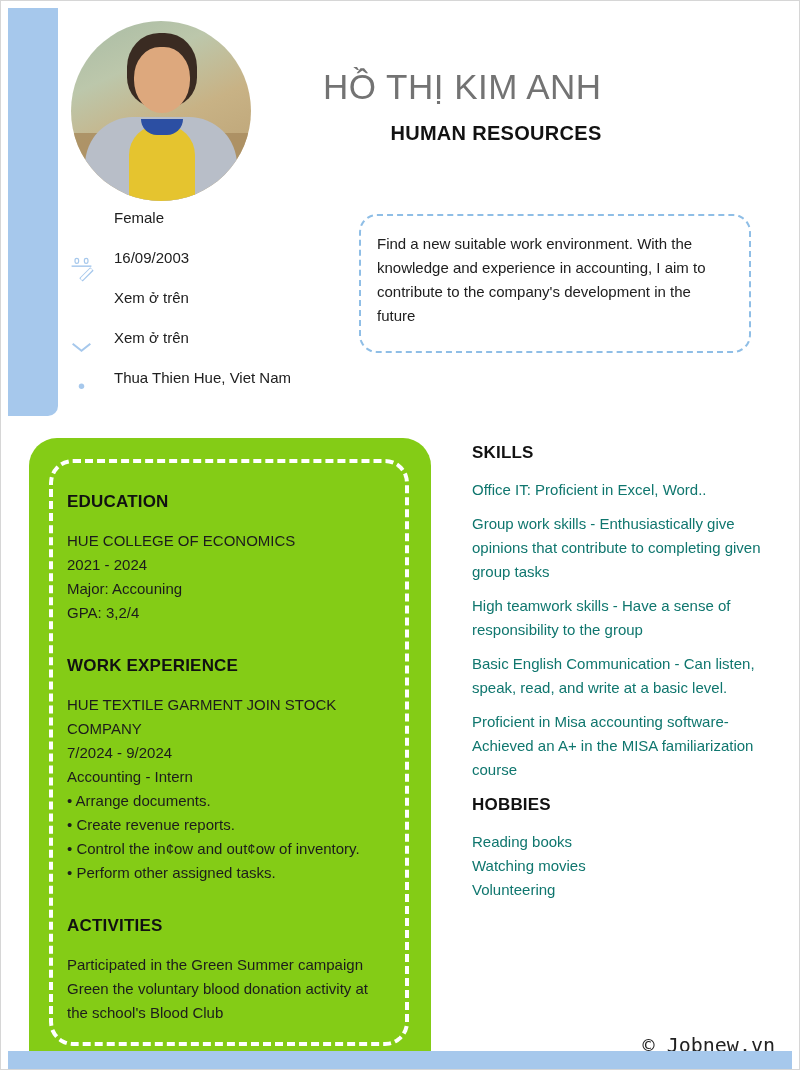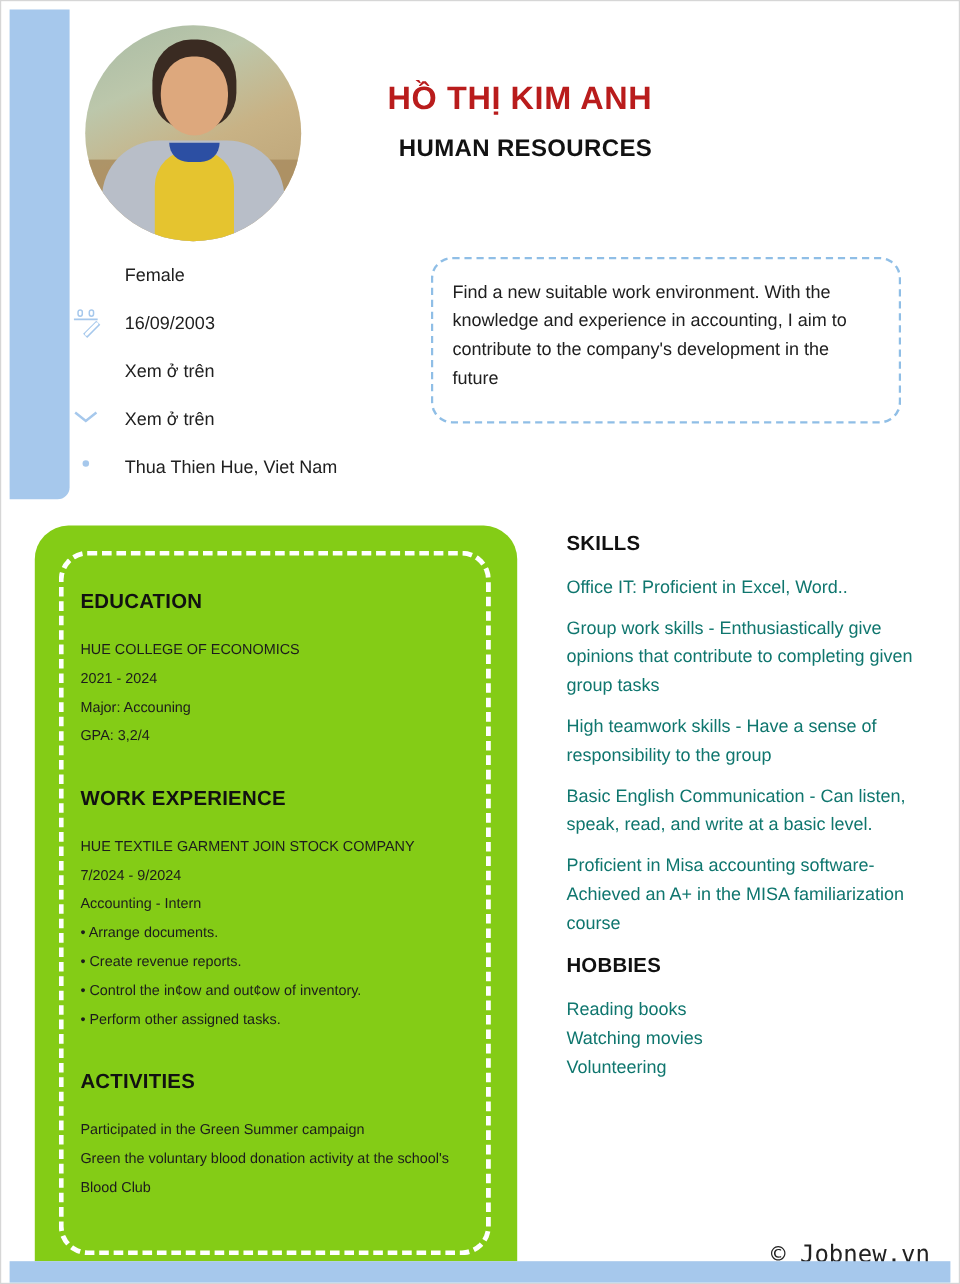--- a/index.html
+++ b/index.html
@@ -35,30 +35,29 @@
   }
   .photo .table-band { position: absolute; left: 0; top: 112px; width: 100%; height: 26px; background: #a98d60; opacity: .85; }
   .photo .hoodie { position: absolute; left: 14px; top: 96px; width: 152px; height: 96px; background: #b8bec8; border-radius: 48px 48px 0 0; }
   .photo .hair  { position: absolute; left: 56px; top: 12px; width: 70px; height: 74px; background: #3a2b22; border-radius: 46% 46% 40% 40%; }
   .photo .face  { position: absolute; left: 63px; top: 26px; width: 56px; height: 66px; background: #dda87d; border-radius: 48% 48% 52% 52%; }
   .photo .shirt { position: absolute; left: 58px; top: 104px; width: 66px; height: 80px; background: #e5c42f; border-radius: 30px 30px 0 0; }
   .photo .collar{ position: absolute; left: 70px; top: 98px; width: 42px; height: 16px; background: #2c4fa3; border-radius: 0 0 18px 18px; }
 
   
   .header { position: absolute; left: 322px; top: 66px; }
-  .header h1 { font-size: 27px; font-weight: 700; color: #b91c1c; letter-spacing: .5px; }
+  .header h1 { font-size: 35px; font-weight: 400; color: #737373; letter-spacing: .5px; }
   .header h2 { font-size: 20px; font-weight: 700; color: #121212; margin-top: 15px; letter-spacing: .3px; text-align: right; }
 
   
   .contact-row {
     position: absolute;
-    left: 9px;
+    left: 19px;
     height: 40px;
     display: flex;
-    align-items: center;
     padding-left: 36px;
   }
   .contact-row .icon-cell {
     width: 50px; height: 40px;
     display: flex; align-items: center; justify-content: center;
     flex: 0 0 50px;
   }
   .contact-row .icon-cell svg { width: 25px; height: 25px; display: block; }
   .contact-row .txt { margin-left: 8px; font-size: 15px; color: #202020; white-space: nowrap; }
 
@@ -85,21 +84,21 @@
     position: absolute;
     left: 20px; top: 21px;
     width: 360px; height: 587px;
     border: 4px dashed #ffffff;
     border-radius: 24px;
     padding: 28px 14px 0 14px;
     overflow: hidden;
   }
   .panel-inner h3 { font-size: 17px; font-weight: 700; color: #111; line-height: 22px; margin-bottom: 16px; letter-spacing: .2px; }
   .panel-inner .sec { margin-bottom: 30px; }
-  .panel-inner p { font-size: 12px; line-height: 24px; color: #1c1c1c; }
+  .panel-inner p { font-size: 15px; line-height: 24px; color: #1c1c1c; }
 
   
   .right-col { position: absolute; left: 471px; top: 437px; width: 296px; }
   .right-col h3 { font-size: 17px; font-weight: 700; color: #111; line-height: 22px; margin: 4px 0 14px; letter-spacing: .2px; }
   .right-col p { font-size: 15px; line-height: 24px; color: #0f766e; margin-bottom: 10px; }
   .right-col .hobby { margin-bottom: 0; }
   .right-col .hobbies-block { margin-top: 12px; }
 
   
   .credit {

